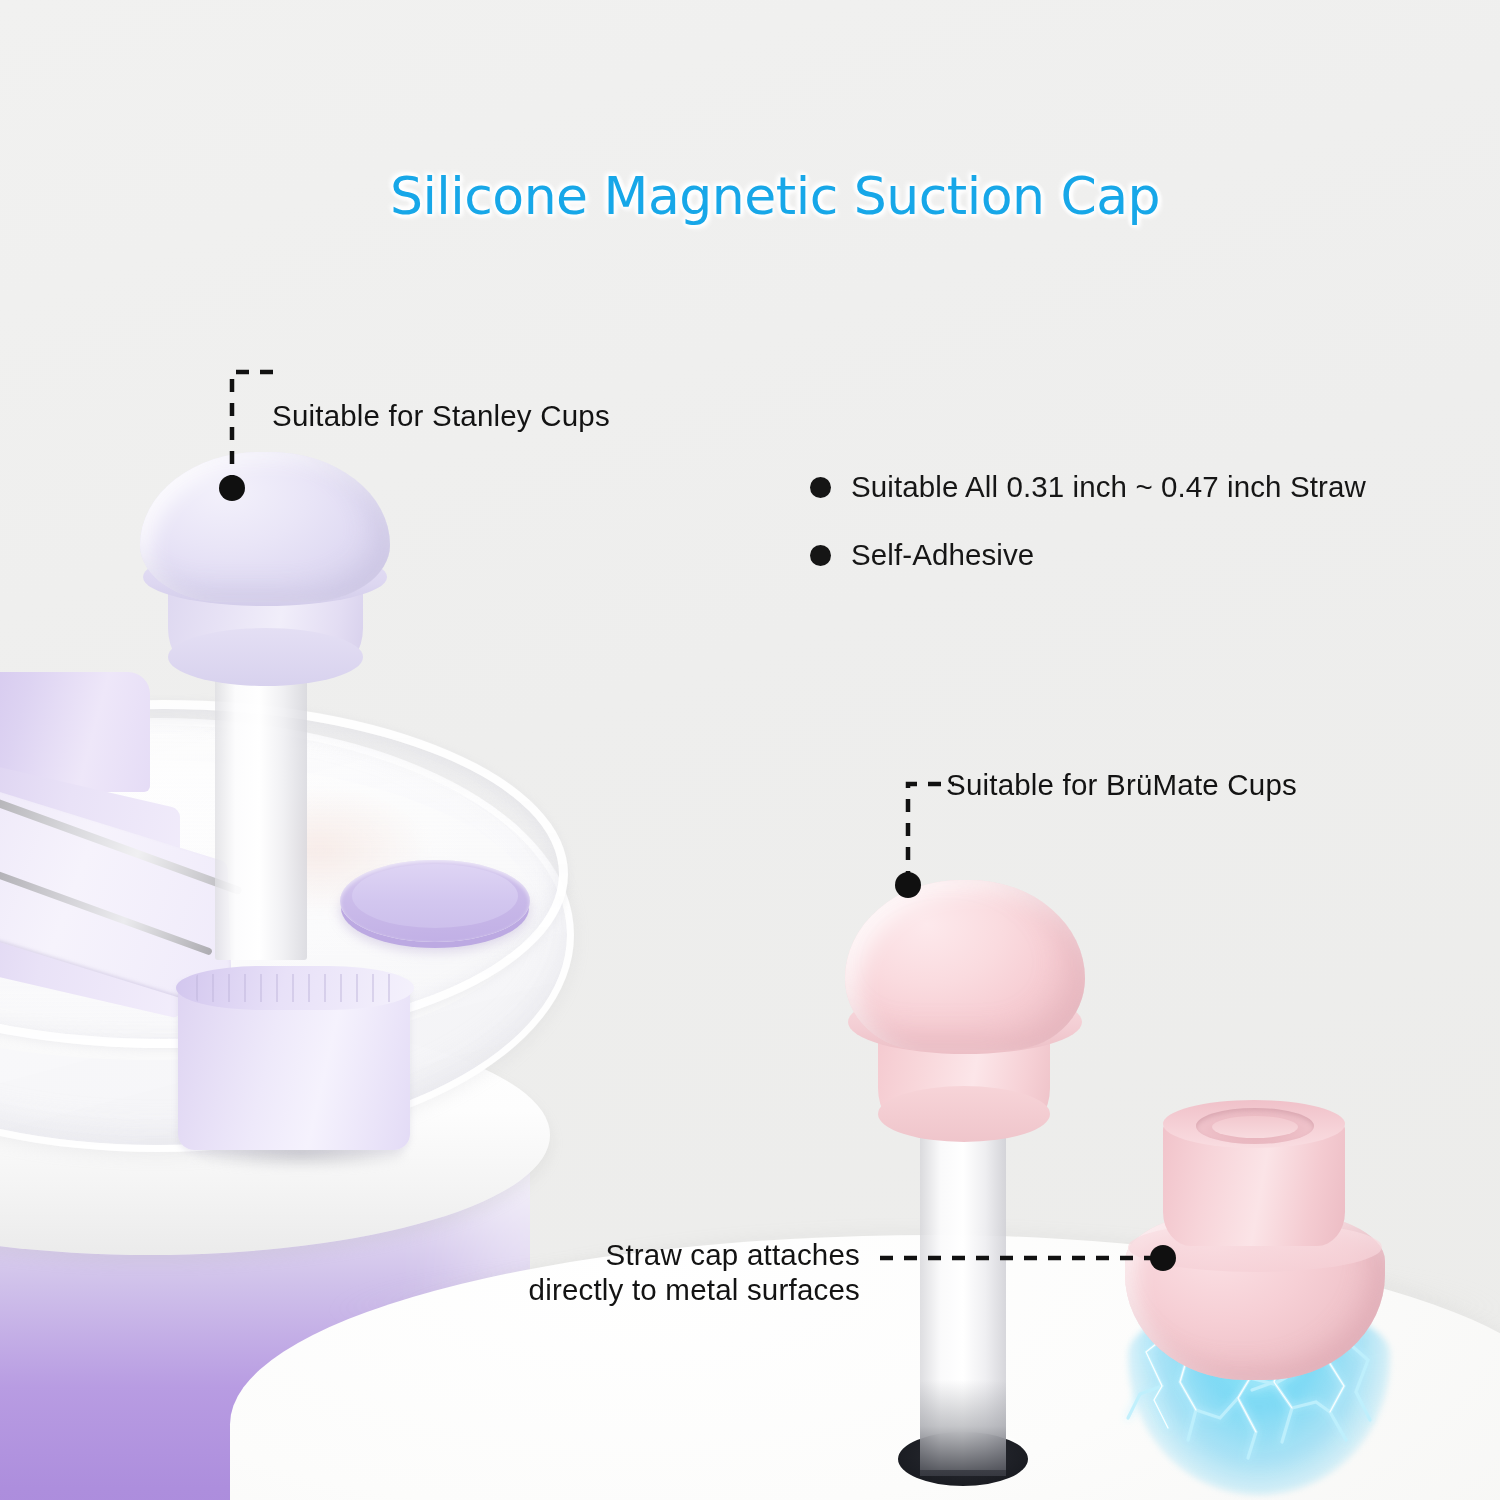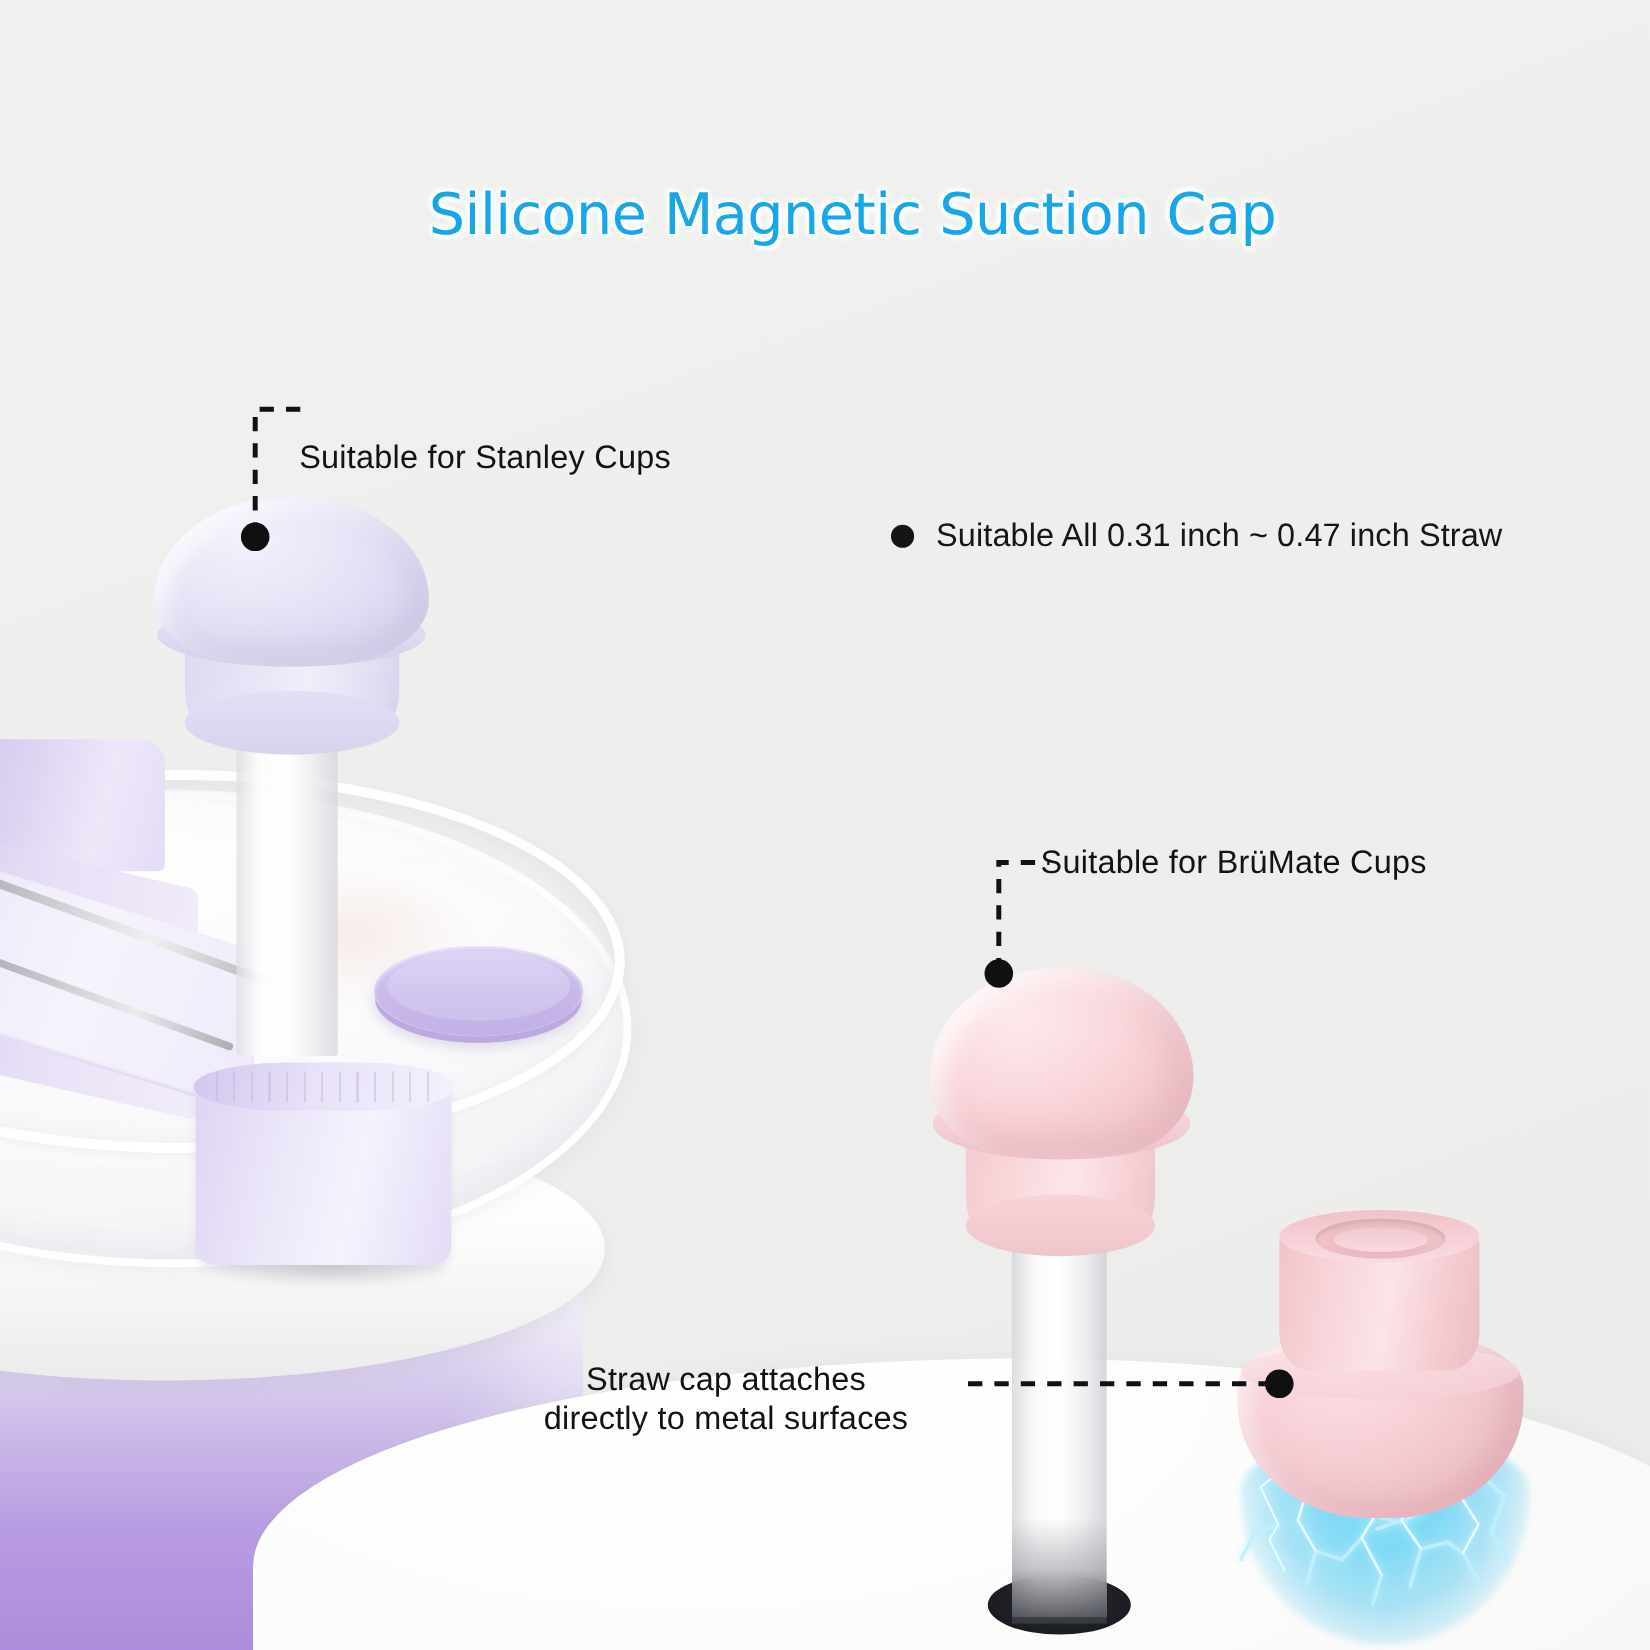--- a/index.html
+++ b/index.html
@@ -74,21 +74,21 @@
   
   .callout-text {
     position: absolute;
     font-size: 29.5px;
     color: #131313;
     white-space: pre;
     letter-spacing: 0.2px;
   }
   .callout-text.two-line {
     line-height: 1.18;
-    text-align: center;
+    text-align: right;
     white-space: pre-line;
   }
   .leader-svg {
     position: absolute;
     overflow: visible;
     pointer-events: none;
   }
 
   
   .art { position: absolute; }
@@ -563,20 +563,24 @@
   <div class="art mag-bore"></div>
   <div class="art mag-bore-inner"></div>
 
   <div class="title">Silicone Magnetic Suction Cap</div>
 
   <div class="feature-list">
     <div class="feature-row">
       <span class="bullet-dot"></span>
       <span class="feature-text">Suitable All 0.31 inch ~ 0.47 inch Straw</span>
     </div>
+    <div class="feature-row">
+      <span class="bullet-dot"></span>
+      <span class="feature-text">Self-Adhesive</span>
+    </div>
   </div>
 
   <svg class="leader-svg" style="left:220px; top:360px;" width="70" height="150" viewBox="0 0 70 150">
     <path d="M12 128 L12 12 L60 12" fill="none" stroke="#111111" stroke-width="4.5" stroke-dasharray="13 11" stroke-linecap="butt"></path>
   </svg>
   <div class="dot-marker" style="left:219px; top:475px;"></div>
   <div class="callout-text" style="left:272px; top:355px;margin-top:44px;">Suitable for Stanley Cups</div>
 
   <svg class="leader-svg" style="left:896px; top:772px;" width="70" height="130" viewBox="0 0 70 130">
     <path d="M12 112 L12 12 L58 12" fill="none" stroke="#111111" stroke-width="4.5" stroke-dasharray="13 11" stroke-linecap="butt"></path>

